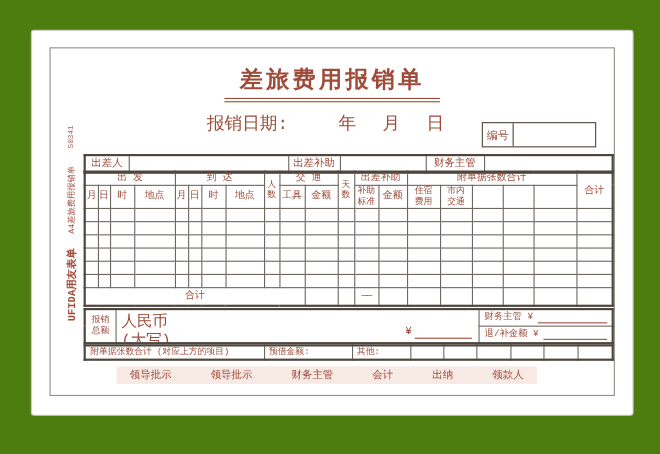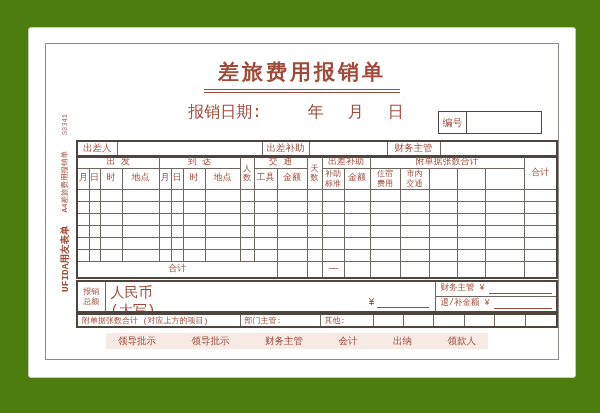--- a/index.html
+++ b/index.html
@@ -379,21 +379,21 @@
                   <col style="width:30px">
             <col style="width:30px">
             <col style="width:31px">
                   <col style="width:30px">
             <col style="width:31px">
             <col style="width:32px">
           </colgroup>
         <tbody>
             <tr style="height:13px">
           <td class="fs8 left">附单据张数合计 (对应上方的项目)</td>
-          <td class="fs8 left">部门主管:</td>
+          <td class="fs8 left">预借金额:</td>
           <td class="fs8 left">其他:</td>
           <td></td>
           <td></td>
           <td></td>
           <td></td>
           <td></td>
           <td></td>
         </tr>
       </tbody>
         </table>

